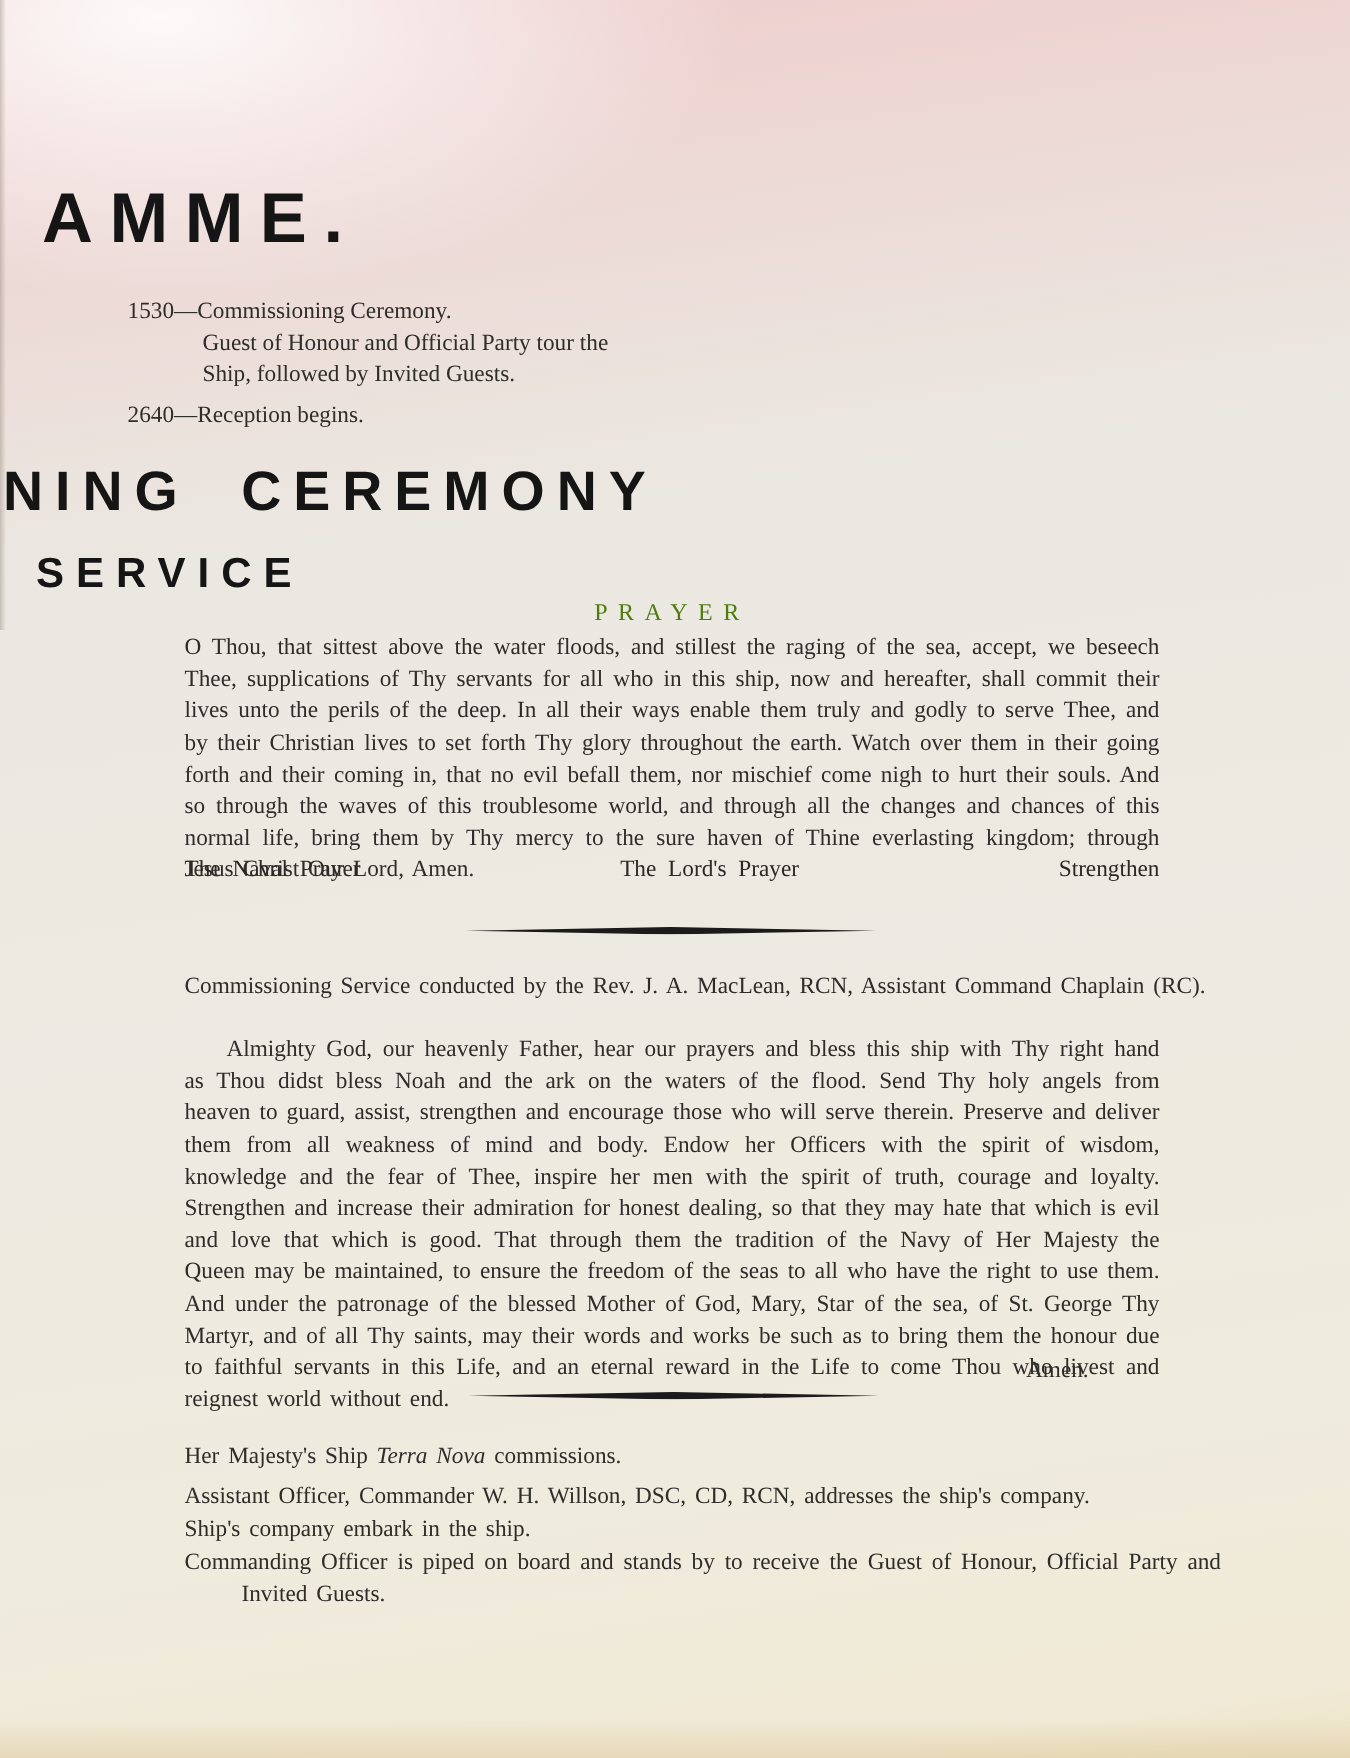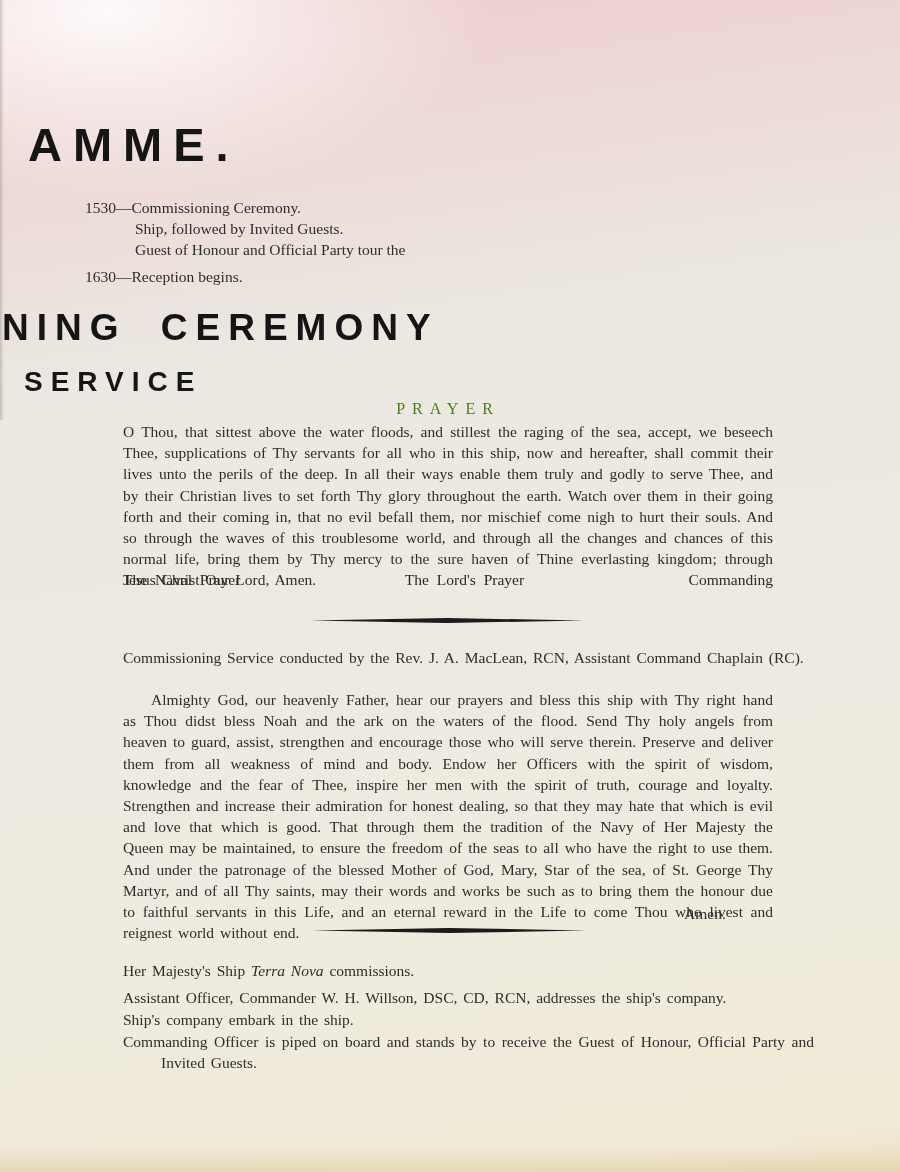--- a/index.html
+++ b/index.html
@@ -80,37 +80,37 @@
 </style>
 </head>
 <body>
 
 <div class="abs" id="left-edge-shadow"></div>
 
 <h1 class="abs display" id="h-programme">AMME.</h1>
 
 <div class="abs serif" id="schedule">
   <p>1530—Commissioning Ceremony.</p>
+  <p class="cont">Guest of Honour and Official Party tour the</p>
   <p class="cont">Ship, followed by Invited Guests.</p>
-  <p class="cont">Guest of Honour and Official Party tour the</p>
-  <p class="item2">1630—Reception begins.</p>
+  <p class="item2">2640—Reception begins.</p>
 </div>
 
 <h1 class="abs display" id="h-ceremony">NING CEREMONY</h1>
 
 <h2 class="abs display" id="h-service">SERVICE</h2>
 
 <div class="abs serif" id="prayer-title">PRAYER</div>
 
 <p class="abs serif just col" id="prayer-body">O Thou, that sittest above the water floods, and stillest the raging of the sea, accept, we beseech Thee, supplications of Thy servants for all who in this ship, now and hereafter, shall commit their lives unto the perils of the deep.  In all their ways enable them truly and godly to serve Thee, and by their Christian lives to set forth Thy glory throughout the earth.  Watch over them in their going forth and their coming in, that no evil befall them, nor mischief come nigh to hurt their souls.  And so through the waves of this troublesome world, and through all the changes and chances of this normal life, bring them by Thy mercy to the sure haven of Thine everlasting kingdom; through Jesus Christ Our Lord, Amen.</p>
 
 <div class="abs" id="prayer-labels">
   <span>The Naval Prayer</span>
   <span>The Lord's Prayer</span>
-  <span>Commanding</span>
+  <span>Strengthen</span>
 </div>
 
 <div class="abs swelled-rule" id="rule-1"></div>
 
 <p class="abs serif just col hang" id="conducted">Commissioning Service conducted by the Rev. J. A. MacLean, RCN, Assistant Command Chaplain (RC).</p>
 
 <p class="abs serif just col" id="blessing">Almighty God, our heavenly Father, hear our prayers and bless this ship with Thy right hand as Thou didst bless Noah and the ark on the waters of the flood.  Send Thy holy angels from heaven to guard, assist, strengthen and encourage those who will serve therein.  Preserve and deliver them from all weakness of mind and body.  Endow her Officers with the spirit of wisdom, knowledge and the fear of Thee, inspire her men with the spirit of truth, courage and loyalty.  Strengthen and increase their admiration for honest dealing, so that they may hate that which is evil and love that which is good.  That through them the tradition of the Navy of Her Majesty the Queen may be maintained, to ensure the freedom of the seas to all who have the right to use them.  And under the patronage of the blessed Mother of God, Mary, Star of the sea, of St. George Thy Martyr, and of all Thy saints, may their words and works be such as to bring them the honour due to faithful servants in this Life, and an eternal reward in the Life to come Thou who livest and reignest world without end.</p>
 
 <p class="abs serif" id="amen">Amen.</p>
 

